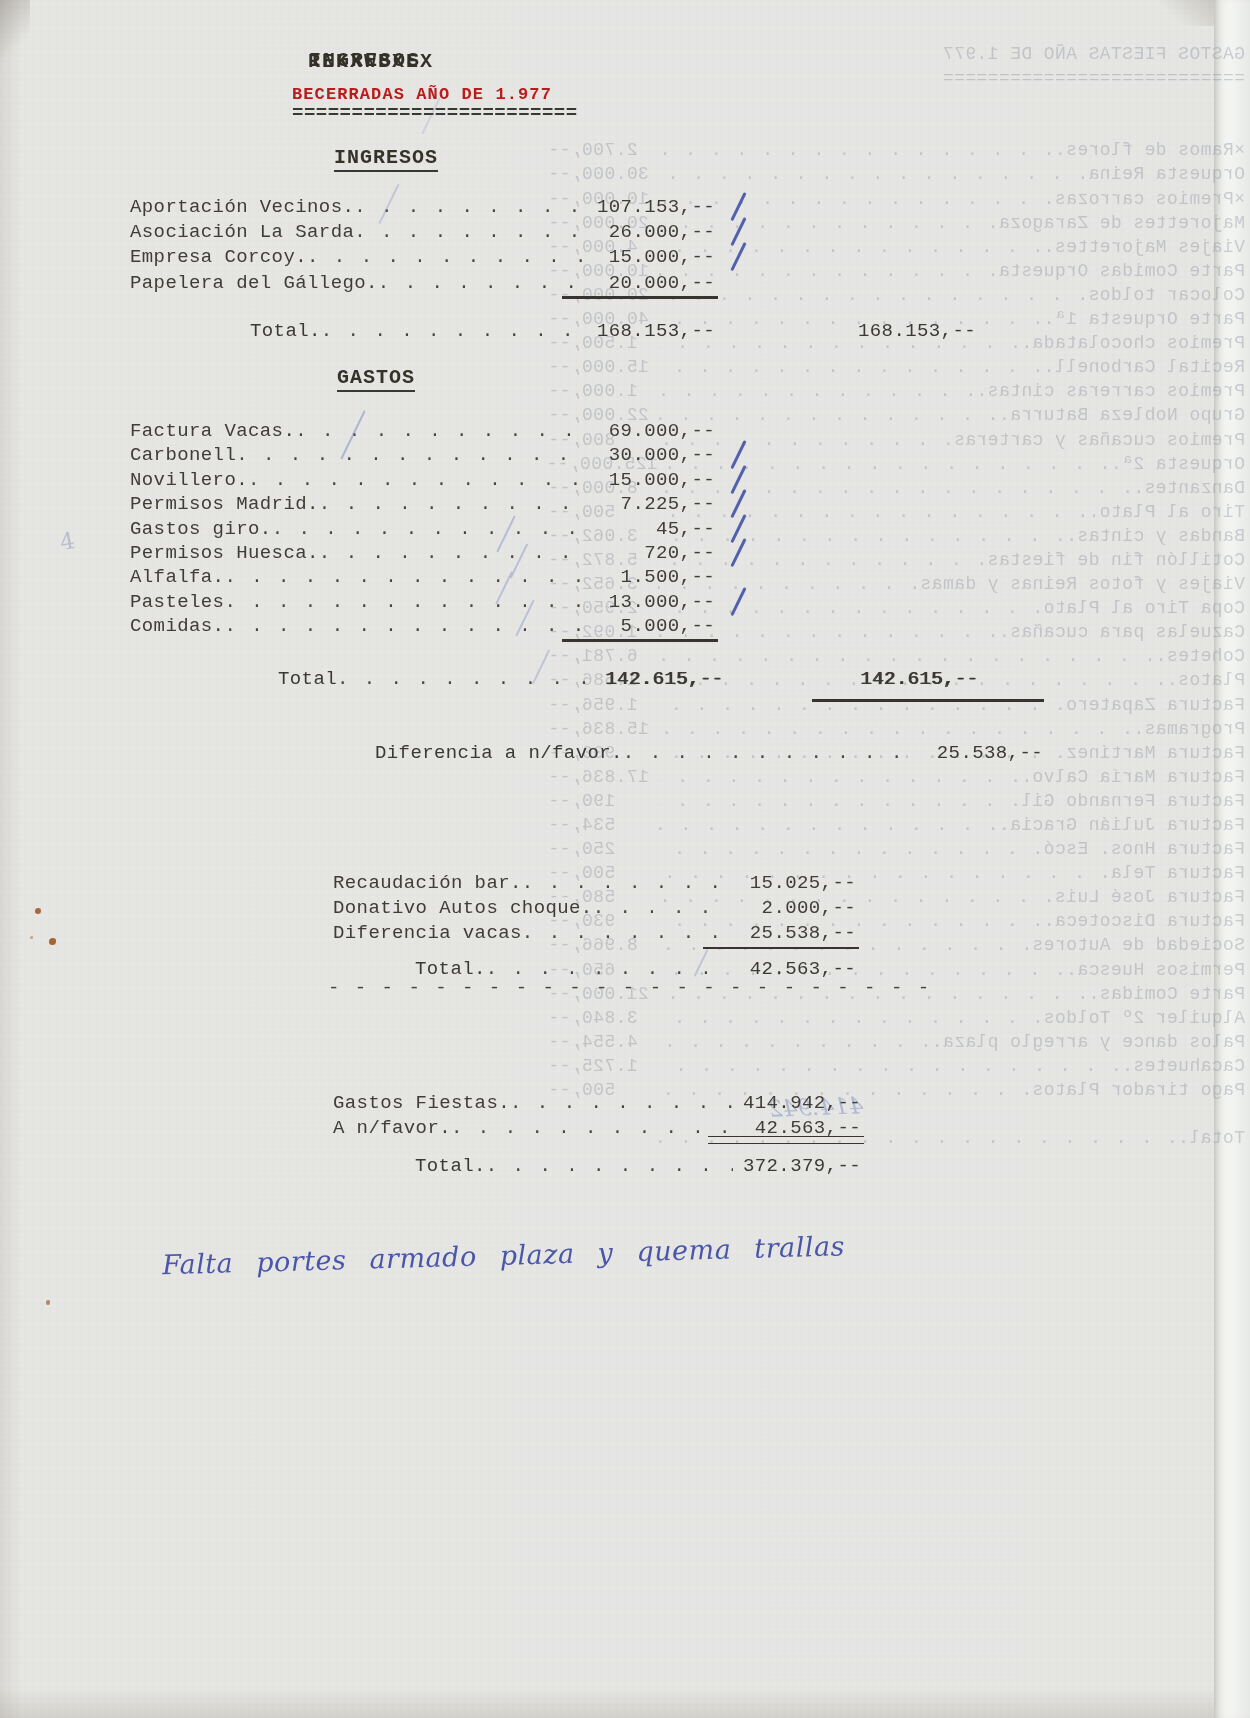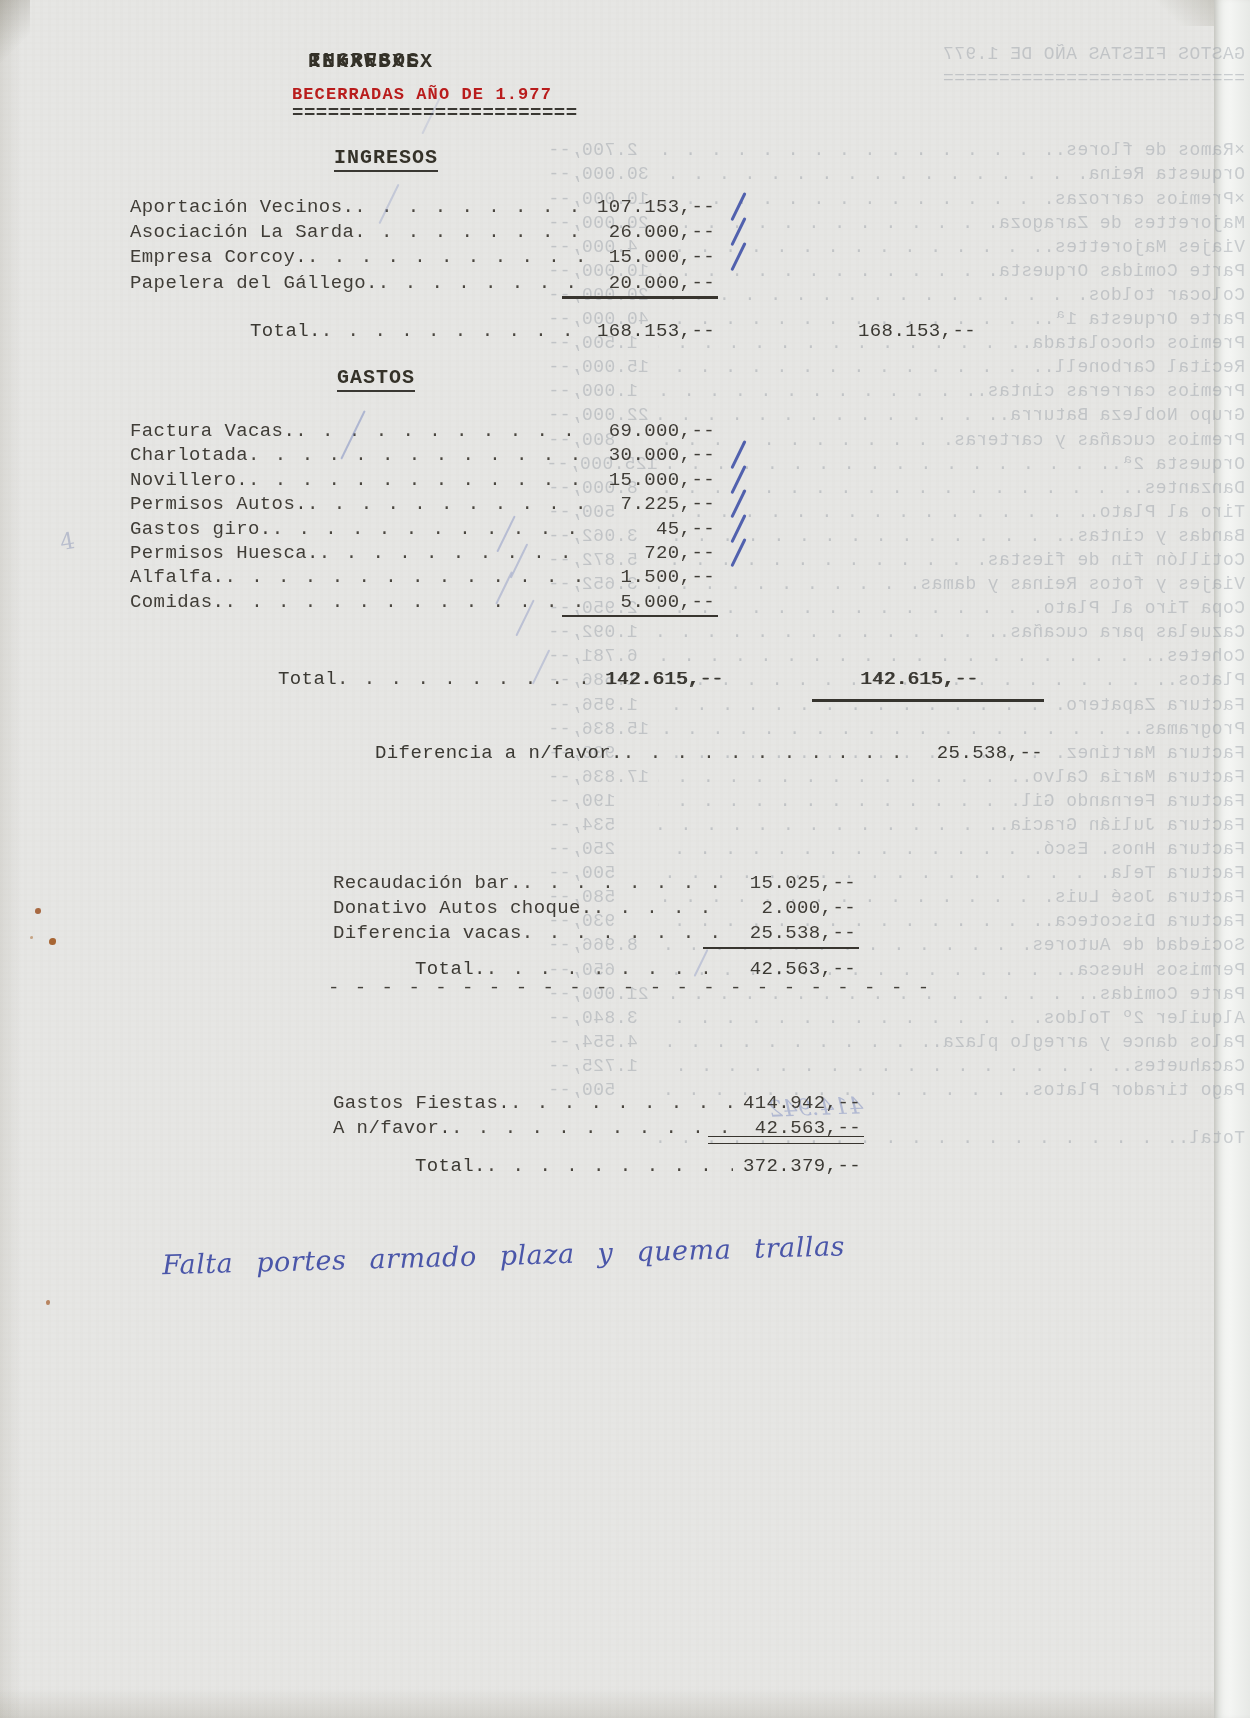--- a/index.html
+++ b/index.html
@@ -433,37 +433,37 @@
 
       <div class="t-row" style="height:24.4px;">
         <span class="t-lbl">Factura Vacas.</span>
         <span class="t-dots"></span>
         <span class="t-val">69.000,--</span>
         
         
       </div>
 
       <div class="t-row" style="height:24.4px;">
-        <span class="t-lbl">Charlotada</span>
+        <span class="t-lbl">Carbonell</span>
         <span class="t-dots"></span>
         <span class="t-val">30.000,--</span>
         <span class="t-check"></span>
         
       </div>
 
       <div class="t-row" style="height:24.4px;">
         <span class="t-lbl">Novillero.</span>
         <span class="t-dots"></span>
         <span class="t-val">15.000,--</span>
         <span class="t-check"></span>
         
       </div>
 
       <div class="t-row" style="height:24.4px;">
-        <span class="t-lbl">Permisos Autos.</span>
+        <span class="t-lbl">Permisos Madrid.</span>
         <span class="t-dots"></span>
         <span class="t-val">7.225,--</span>
         <span class="t-check"></span>
         
       </div>
 
       <div class="t-row" style="height:24.4px;">
         <span class="t-lbl">Gastos giro.</span>
         <span class="t-dots"></span>
         <span class="t-val">45,--</span>
@@ -481,20 +481,27 @@
 
       <div class="t-row" style="height:24.4px;">
         <span class="t-lbl">Alfalfa.</span>
         <span class="t-dots"></span>
         <span class="t-val">1.500,--</span>
         
         
       </div>
 
 
+      <div class="t-row" style="height:24.4px;">
+        <span class="t-lbl">Pasteles</span>
+        <span class="t-dots"></span>
+        <span class="t-val">13.000,--</span>
+        <span class="t-check"></span>
+        
+      </div>
 
       <div class="t-row" style="height:24.4px;">
         <span class="t-lbl">Comidas.</span>
         <span class="t-dots"></span>
         <span class="t-val">5.000,--</span>
         
         <span class="t-u"></span>
       </div>
     </div>
 

